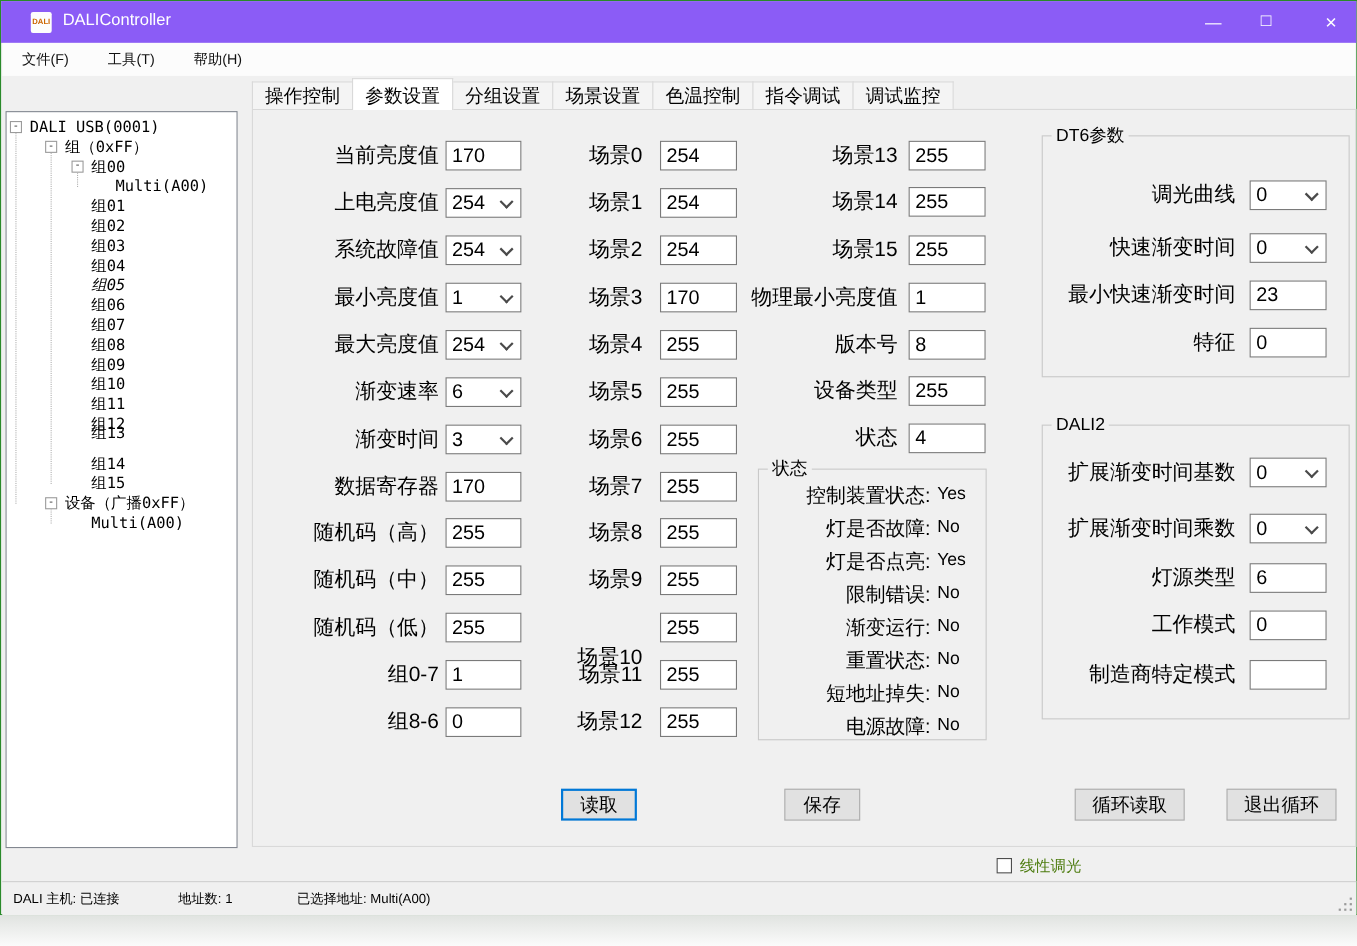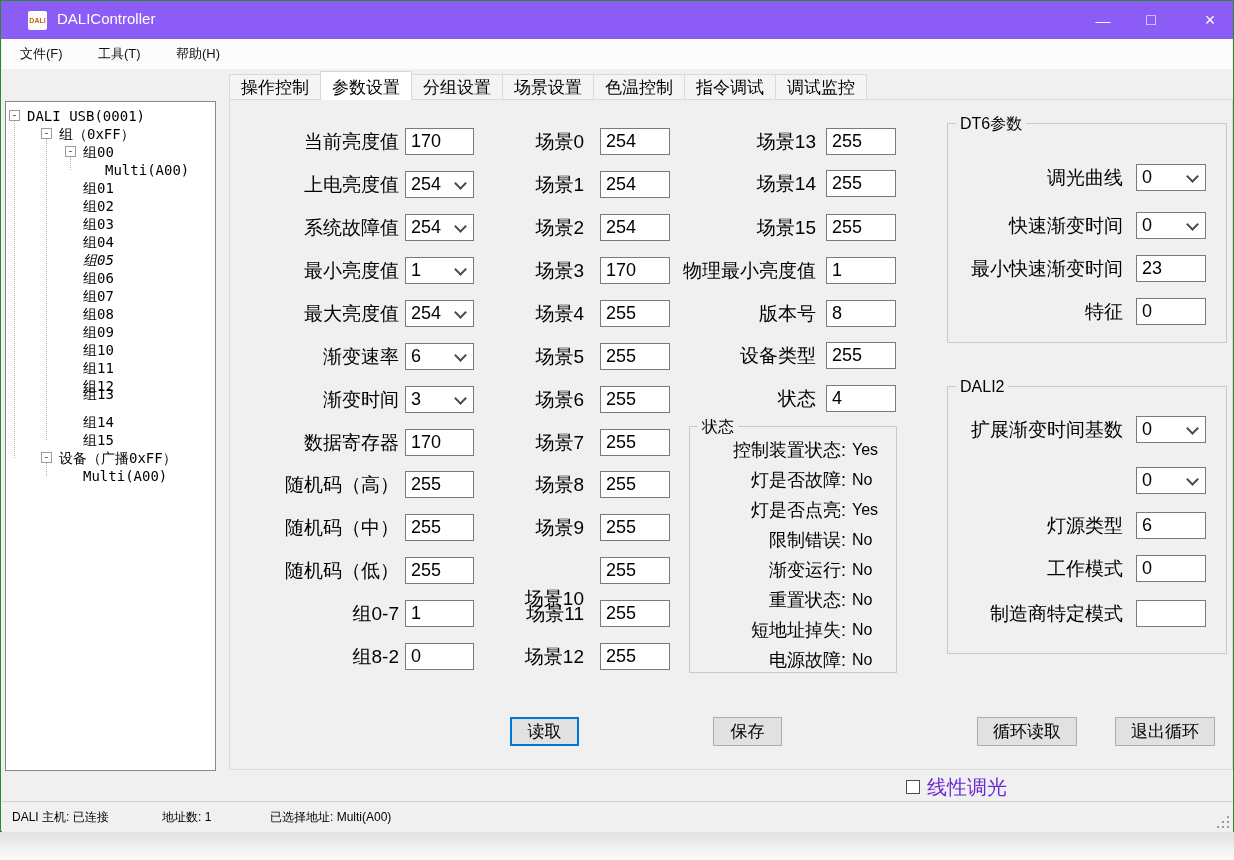--- a/index.html
+++ b/index.html
@@ -48,21 +48,21 @@
   .gb-title{position:absolute;top:-10px;left:8px;background:#f0f0f0;padding:0 4px;font-size:16px;
           color:#000;height:20px;line-height:20px;}
   .srow-label{position:absolute;text-align:right;font-size:18px;height:24px;line-height:24px;color:#000;z-index:5;}
   .srow-val{position:absolute;font-size:16px;height:24px;line-height:24px;color:#000;z-index:5;}
   
   .btn{position:absolute;background:#e1e1e1;border:1px solid #adadad;box-sizing:border-box;font-size:17px;
           color:#000;display:flex;align-items:center;justify-content:center;z-index:5;}
   .btn.focused{border-width:2px;}
   .checkbox{position:absolute;width:14px;height:14px;background:#fff;border:1px solid #4d4d4d;
           box-sizing:border-box;z-index:5;}
-  .cb-label{position:absolute;font-size:20px;height:20px;line-height:20px;color:#6d28d9;z-index:5;}
+  .cb-label{position:absolute;font-size:14px;height:20px;line-height:20px;color:#4d7c0f;z-index:5;}
   .statusbar{position:absolute;left:1px;top:800px;width:1231px;height:30px;background:#f0f0f0;
           border-top:1px solid #cfcfcf;z-index:6;}
   .sb-text{position:absolute;top:5px;font-size:12px;color:#000;height:20px;line-height:20px;}
   .grip{position:absolute;right:3px;bottom:3px;width:13px;height:13px;}
   .grip i{position:absolute;width:2px;height:2px;background:#9a9a9a;display:block;}
 </style>
 </head>
 <body>
 
 <div class="stage">
@@ -190,21 +190,21 @@
       <div class="flabel" style="left: 198px; width: 200px; top: 428px;">数据寄存器</div>
       <input class="tbox" value="170" style="left: 404px; top: 428px; width: 69px;">
       <div class="flabel" style="left: 198px; width: 200px; top: 470px;">随机码（高）</div>
       <input class="tbox" value="255" style="left: 404px; top: 470px; width: 69px;">
       <div class="flabel" style="left: 198px; width: 200px; top: 513px;">随机码（中）</div>
       <input class="tbox" value="255" style="left: 404px; top: 513px; width: 69px;">
       <div class="flabel" style="left: 198px; width: 200px; top: 556px;">随机码（低）</div>
       <input class="tbox" value="255" style="left: 404px; top: 556px; width: 69px;">
       <div class="flabel" style="left: 198px; width: 200px; top: 599px;">组0-7</div>
       <input class="tbox" value="1" style="left: 404px; top: 599px; width: 69px;">
-      <div class="flabel" style="left: 198px; width: 200px; top: 642px;">组8-2</div>
+      <div class="flabel" style="left: 198px; width: 200px; top: 642px;">组8-6</div>
       <input class="tbox" value="0" style="left: 404px; top: 642px; width: 69px;">
       <div class="flabel" style="left: 383px; width: 200px; top: 127px;">场景0</div>
       <input class="tbox" value="254" style="left: 599px; top: 127px; width: 70px;">
       <div class="flabel" style="left: 383px; width: 200px; top: 170px;">场景1</div>
       <input class="tbox" value="254" style="left: 599px; top: 170px; width: 70px;">
       <div class="flabel" style="left: 383px; width: 200px; top: 213px;">场景2</div>
       <input class="tbox" value="254" style="left: 599px; top: 213px; width: 70px;">
       <div class="flabel" style="left: 383px; width: 200px; top: 256px;">场景3</div>
       <input class="tbox" value="170" style="left: 599px; top: 256px; width: 70px;">
       <div class="flabel" style="left: 383px; width: 200px; top: 299px;">场景4</div>
@@ -251,20 +251,21 @@
       </div>
       <div class="flabel" style="left: 792px; width: 330px; top: 254px;">最小快速渐变时间</div>
       <input class="tbox" value="23" style="left: 1135px; top: 254px; width: 70px;">
       <div class="flabel" style="left: 792px; width: 330px; top: 297px;">特征</div>
       <input class="tbox" value="0" style="left: 1135px; top: 297px; width: 70px;">
       <div class="flabel" style="left: 792px; width: 330px; top: 415px;">扩展渐变时间基数</div>
       <div class="combo" style="left: 1135px; top: 415px; width: 70px;">
         <span class="cval">0</span>
         <i class="chev"></i>
       </div>
+      <div class="flabel" style="left: 792px; width: 330px; top: 466px;">扩展渐变时间乘数</div>
       <div class="combo" style="left: 1135px; top: 466px; width: 70px;">
         <span class="cval">0</span>
         <i class="chev"></i>
       </div>
       <div class="flabel" style="left: 792px; width: 330px; top: 511px;">灯源类型</div>
       <input class="tbox" value="6" style="left: 1135px; top: 511px; width: 70px;">
       <div class="flabel" style="left: 792px; width: 330px; top: 554px;">工作模式</div>
       <input class="tbox" value="0" style="left: 1135px; top: 554px; width: 70px;">
       <div class="flabel" style="left: 792px; width: 330px; top: 599px;">制造商特定模式</div>
       <input class="tbox" value="" style="left: 1135px; top: 599px; width: 70px;">

